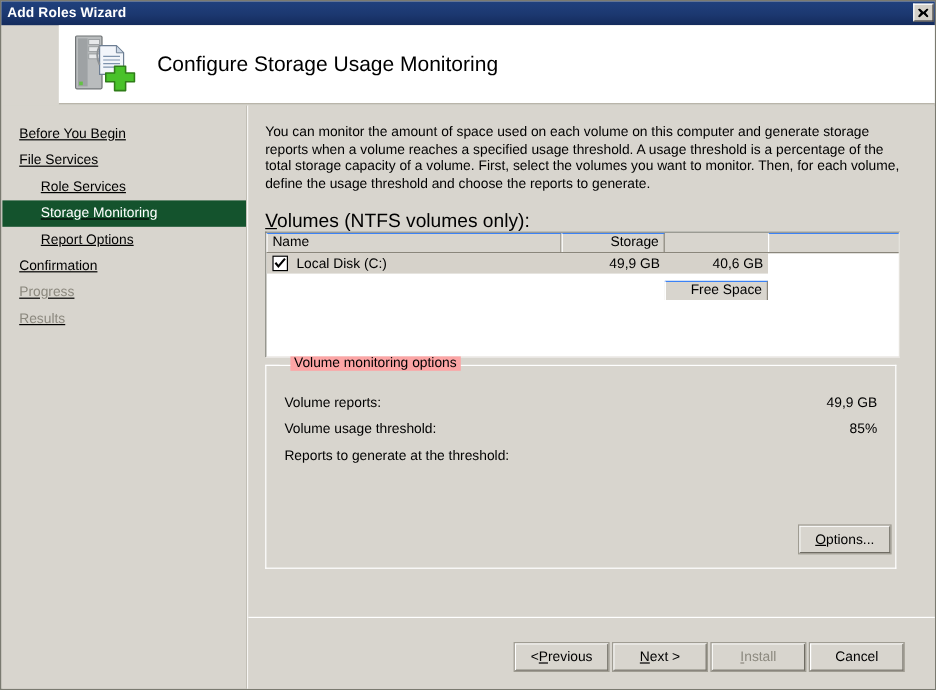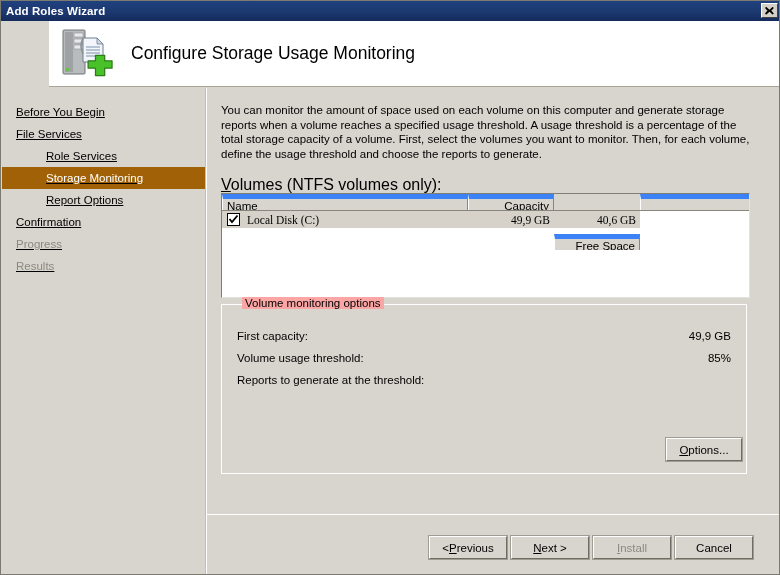--- a/index.html
+++ b/index.html
@@ -102,23 +102,23 @@
   }
   .nav-item {
     height: 22px;
     line-height: 22px;
     font-size: 11.5px;
     color: #000000;
     padding-left: 14px;
     white-space: nowrap;
     cursor: default;
   }
-  .nav-item.sub { padding-left: 44px; }
+  .nav-item.sub { padding-left: 32px; }
   .nav-item.selected {
-    background: #a16207;
+    background: #14532d;
     color: #ffffff;
   }
   .nav-item.disabled { color: #8c897f; }
 
   
   .vdivider {
     position: absolute;
     left: 205px;
     top: 87px;
     width: 1px;
@@ -175,21 +175,21 @@
     border-bottom: 1px solid #8a867b;
     box-sizing: border-box;
   }
   .lv-th {
     box-sizing: border-box;
     height: 16px;
     line-height: 15px;
     font-size: 11.5px;
     background: #d8d5ce;
     border-right: 1px solid #8a867b;
-    border-top: 5px solid #3b82f6;
+    border-top: 1px solid #3b82f6;
     border-left: 1px solid #ffffff;
     padding: 0 4px;
     white-space: nowrap;
     overflow: hidden;
     cursor: default;
   }
   .lv-th.c-name  { width: 246px; text-align: left; }
   .lv-th.c-cap   { width: 86px;  text-align: right; }
   .lv-th.c-free  { width: 86px;  text-align: right; margin-top: 40px; }
   .lv-th.c-pad   { width: 109px; border-right: none; }
@@ -202,21 +202,20 @@
     background: #d6d2ca;
     cursor: default;
   }
   .lv-td {
     box-sizing: border-box;
     font-size: 11.5px;
     line-height: 16px;
     white-space: nowrap;
     overflow: hidden;
     padding: 0 4px;
-    font-family: Liberation Serif, serif;
   }
   .lv-td.c-name { width: 246px; display: flex; align-items: center; padding-left: 5px; }
   .lv-td.c-cap  { width: 86px; text-align: right; }
   .lv-td.c-free { width: 86px; text-align: right; }
 
   .checkbox {
     width: 13px;
     height: 13px;
     flex: none;
     background: #ffffff;
@@ -415,21 +414,21 @@
 
   <div class="content">
 
     <div class="intro">You can monitor the amount of space used on each volume on this computer and generate storage reports when a volume reaches a specified usage threshold.  A usage threshold is a percentage of the total storage capacity of a volume. First, select the volumes you want to monitor.  Then, for each volume, define the usage threshold and choose the reports to generate.</div>
 
     <div class="field-label" style="left:14px; top:88px;"><span class="acc">V</span><span>olumes (NTFS volumes only):</span></div>
 
     <div class="listview">
       <div class="lv-header">
         <div class="lv-th c-name">Name</div>
-        <div class="lv-th c-cap">Capacity</div>
+        <div class="lv-th c-cap">Storage</div>
         <div class="lv-th c-free">Free Space</div>
         <div class="lv-th c-pad"></div>
       </div>
       <div class="lv-row">
         <div class="lv-td c-name">
           <span class="checkbox">
             <svg width="11" height="11" viewBox="0 0 11 11">
               <path d="M1.5 5 L4 8 L9.5 1.5" stroke="#000" stroke-width="1.8" fill="none"></path>
             </svg>
           </span>
@@ -437,21 +436,21 @@
         </div>
         <div class="lv-td c-cap">49,9 GB</div>
         <div class="lv-td c-free">40,6 GB</div>
       </div>
     </div>
 
     <div class="groupbox">
       <div class="gb-top-right"></div>
       <div class="gb-legend">Volume monitoring options</div>
 
-      <div class="gb-row" style="left:15px; top:26px;">First capacity:</div>
+      <div class="gb-row" style="left:15px; top:26px;">Volume reports:</div>
       <div class="gb-value" style="right:15px; top:26px;">49,9 GB</div>
 
       <div class="gb-row" style="left:15px; top:48px;">Volume usage threshold:</div>
       <div class="gb-value" style="right:15px; top:48px;">85%</div>
 
       <div class="gb-row" style="left:15px; top:70px;">Reports to generate at the threshold:</div>
 
 
       <div class="btn btn-options">
           <span class="acc">O</span>

